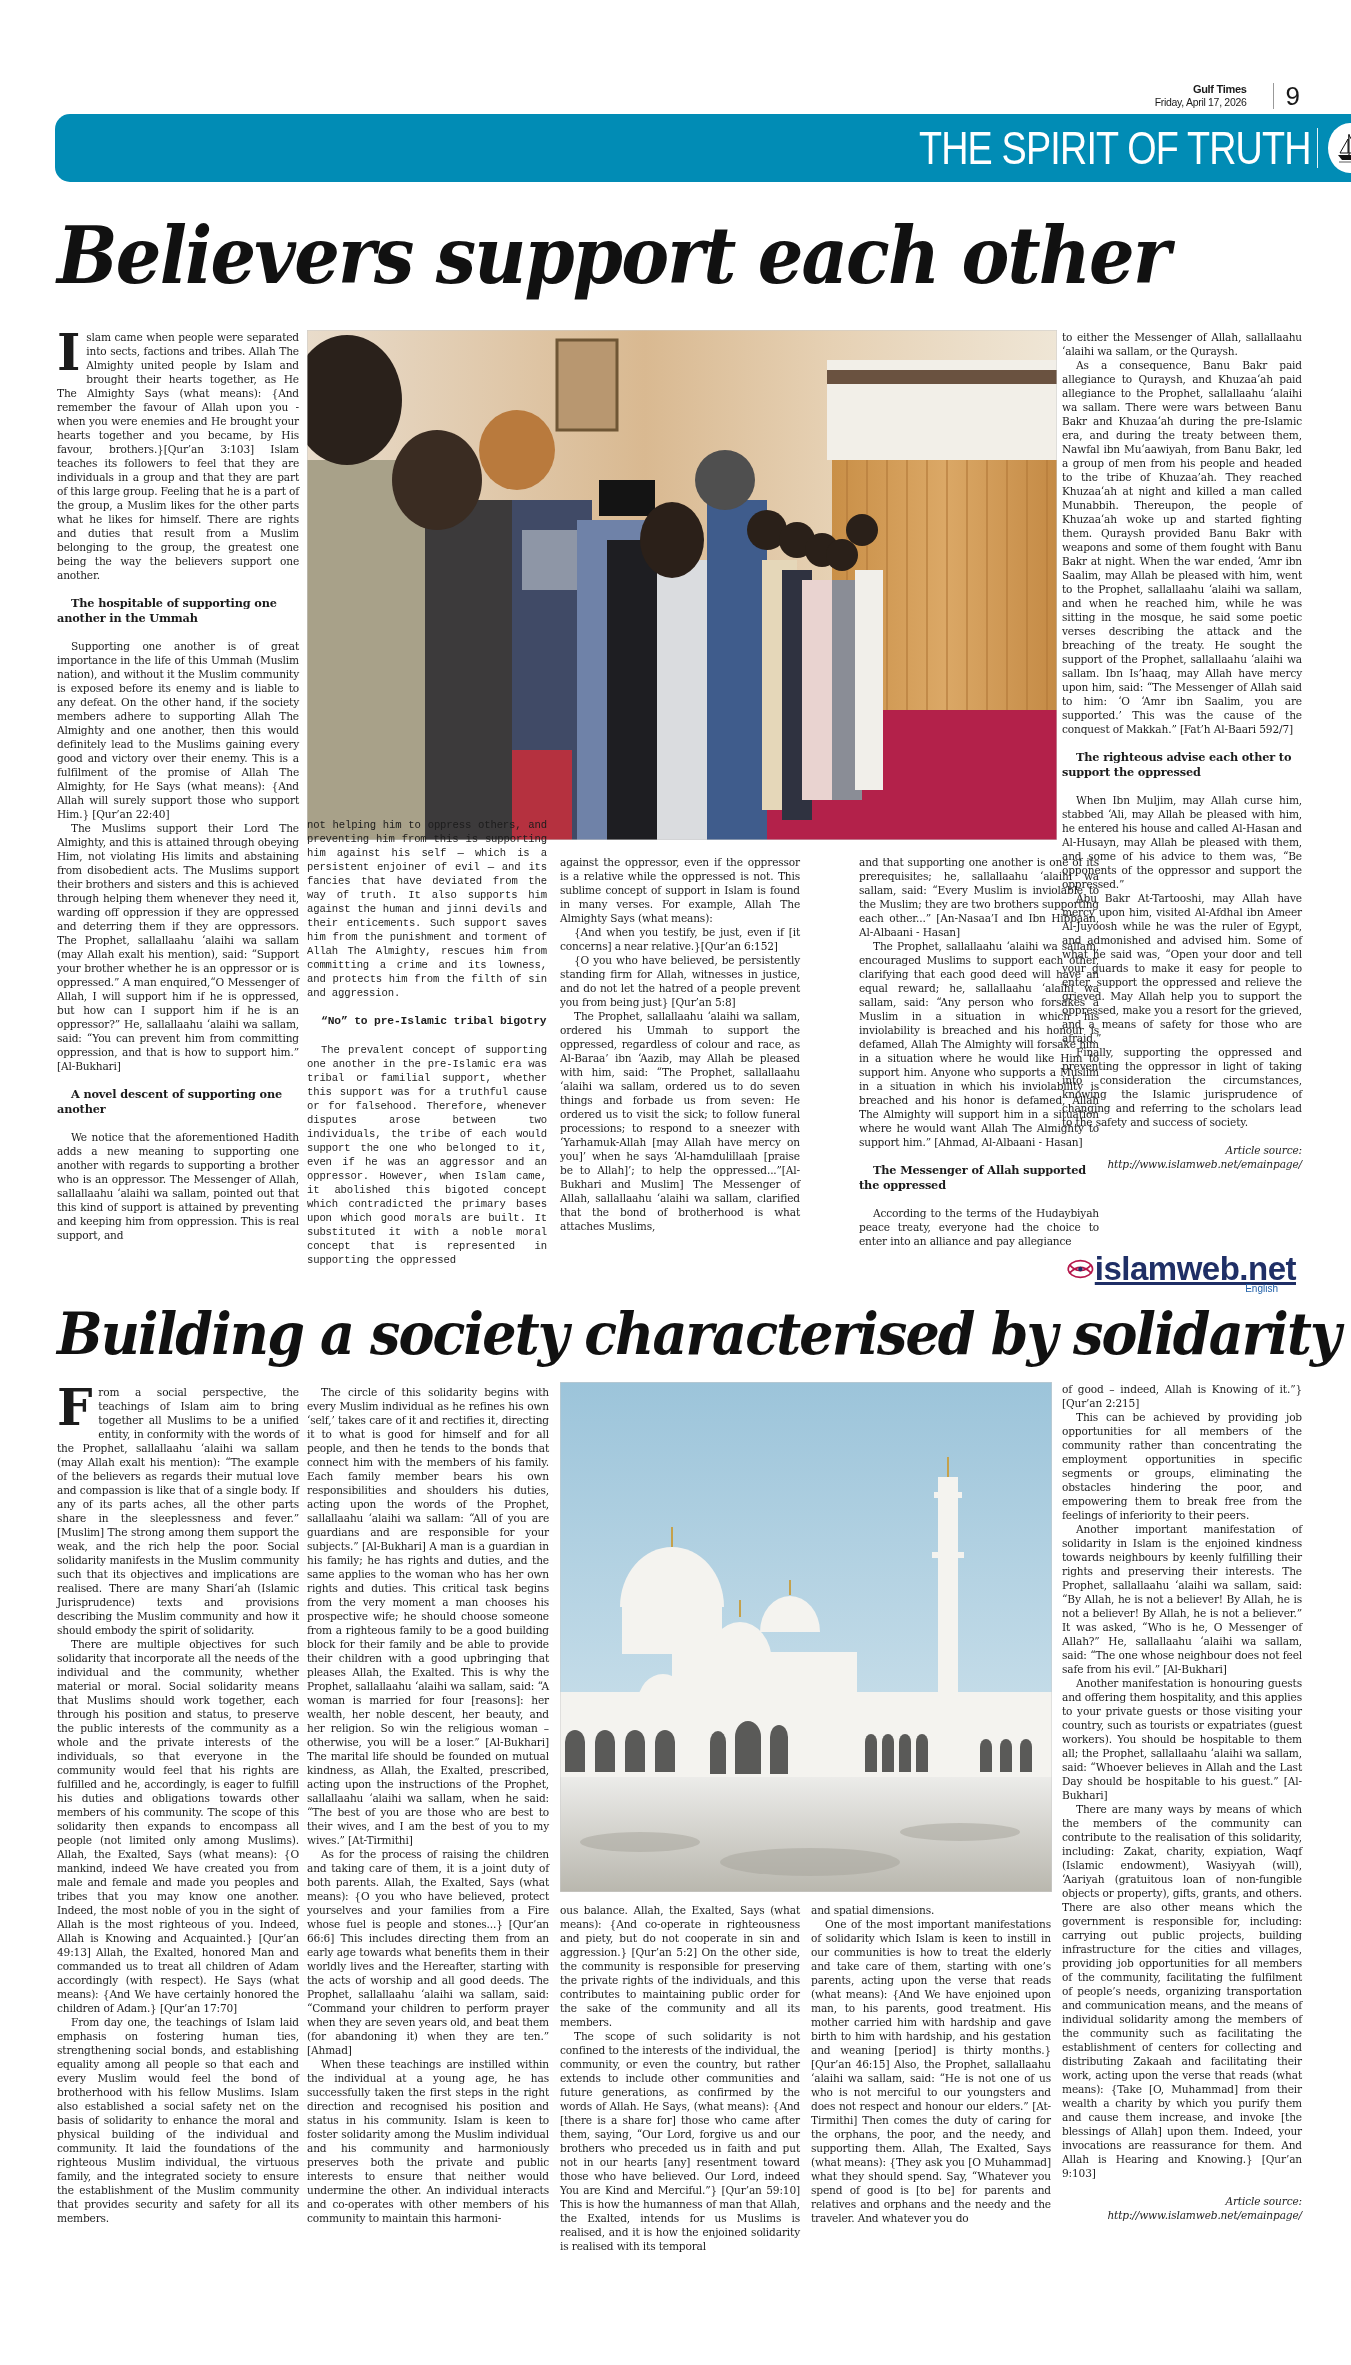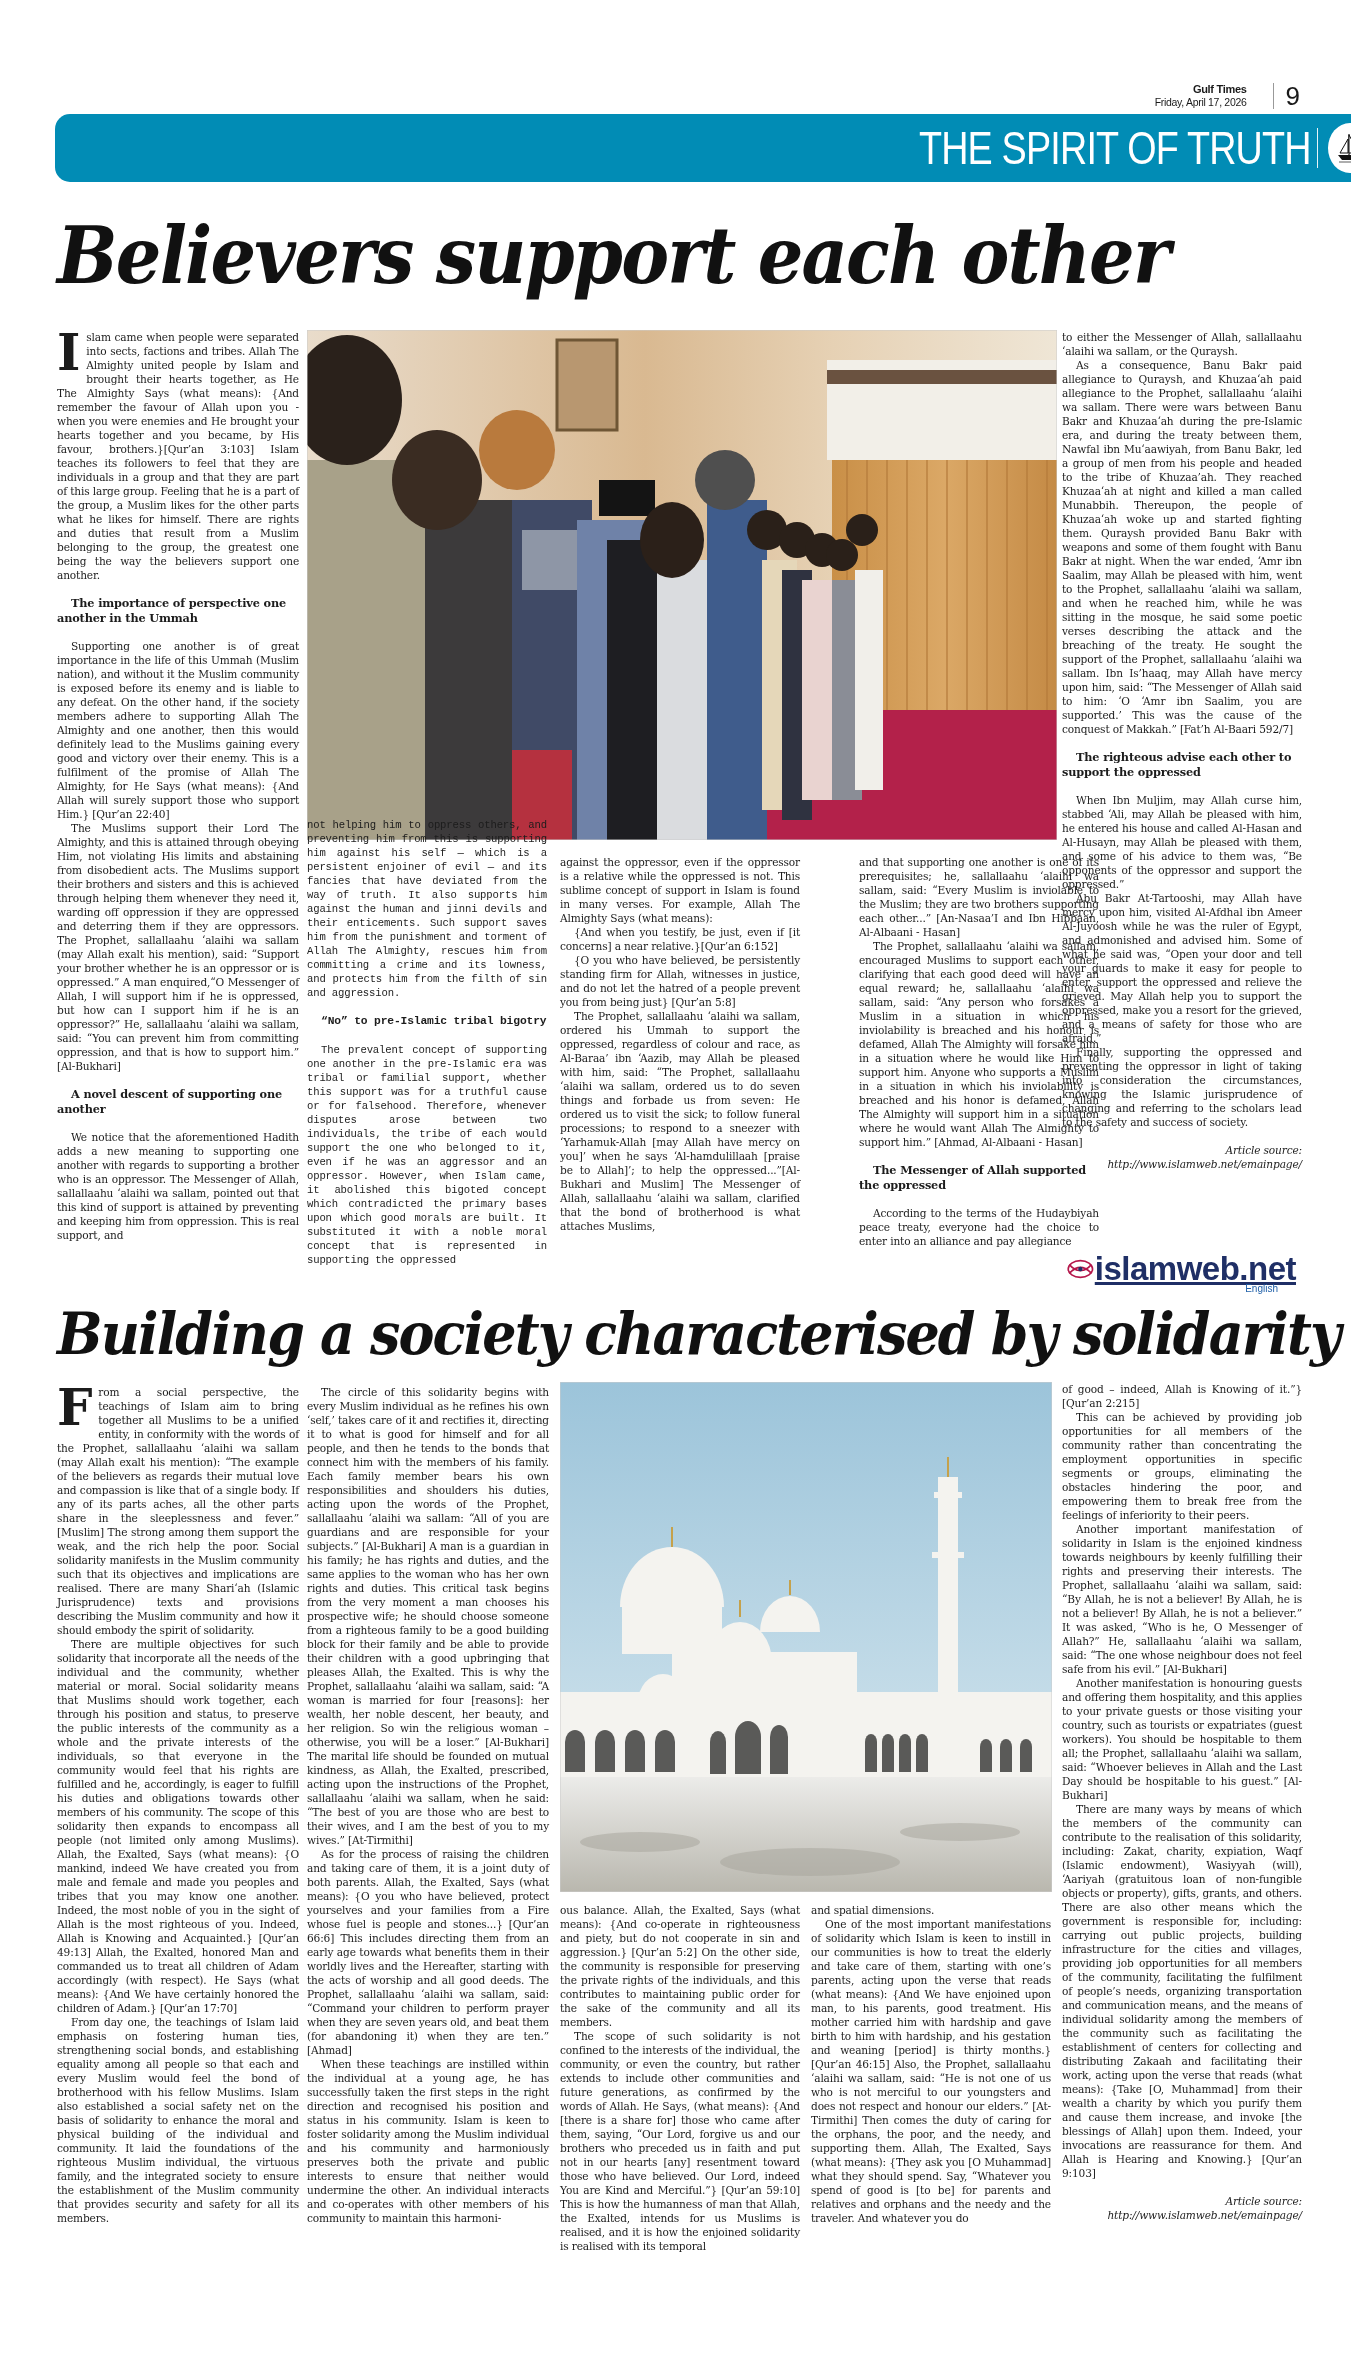--- a/index.html
+++ b/index.html
@@ -85,21 +85,21 @@
       <path d="M3 24 L27 24 L23 29 L7 29 Z" fill="#111"></path>
       <line x1="4" y1="31" x2="26" y2="31" stroke="#333" stroke-width="0.8"></line>
     </svg>
   </div>
 </div>
 
 <div class="headline h1">Believers support each other</div>
 
 <div class="col" style="left:57px; top:330px; width:242px;">
   <p class="noind"><span class="dropcap">I</span><span>slam came when people were separated into sects, factions and tribes. Allah The Almighty united people by Islam and brought their hearts together, as He The Almighty Says (what means): {And remember the favour of Allah upon you - when you were enemies and He brought your hearts together and you became, by His favour, brothers.}[Qur’an 3:103] Islam teaches its followers to feel that they are individuals in a group and that they are part of this large group. Feeling that he is a part of the group, a Muslim likes for the other parts what he likes for himself. There are rights and duties that result from a Muslim belonging to the group, the greatest one being the way the believers support one another.</span></p>
-  <h3>The importance of perspective one another in the Ummah</h3>
+  <h3>The hospitable of supporting one another in the Ummah</h3>
   <p>Supporting one another is of great importance in the life of this Ummah (Muslim nation), and without it the Muslim community is exposed before its enemy and is liable to any defeat. On the other hand, if the society members adhere to supporting Allah The Almighty and one another, then this would definitely lead to the Muslims gaining every good and victory over their enemy. This is a fulfilment of the promise of Allah The Almighty, for He Says (what means): {And Allah will surely support those who support Him.} [Qur’an 22:40]</p>
   <p>The Muslims support their Lord The Almighty, and this is attained through obeying Him, not violating His limits and abstaining from disobedient acts. The Muslims support their brothers and sisters and this is achieved through helping them whenever they need it, warding off oppression if they are oppressed and deterring them if they are oppressors. The Prophet, sallallaahu ‘alaihi wa sallam (may Allah exalt his mention), said: “Support your brother whether he is an oppressor or is oppressed.” A man enquired,“O Messenger of Allah, I will support him if he is oppressed, but how can I support him if he is an oppressor?” He, sallallaahu ‘alaihi wa sallam, said: “You can prevent him from committing oppression, and that is how to support him.” [Al-Bukhari]</p>
   <h3>A novel descent of supporting one another</h3>
   <p>We notice that the aforementioned Hadith adds a new meaning to supporting one another with regards to supporting a brother who is an oppressor. The Messenger of Allah, sallallaahu ‘alaihi wa sallam, pointed out that this kind of support is attained by preventing and keeping him from oppression. This is real support, and</p>
 </div>
 
 <div class="photo" style="left:307px; top:330px; width:750px; height:510px;">
   <svg width="750" height="510" viewBox="0 0 750 510">
     <defs>
       <linearGradient id="wall" x1="0" y1="0" x2="1" y2="0">

